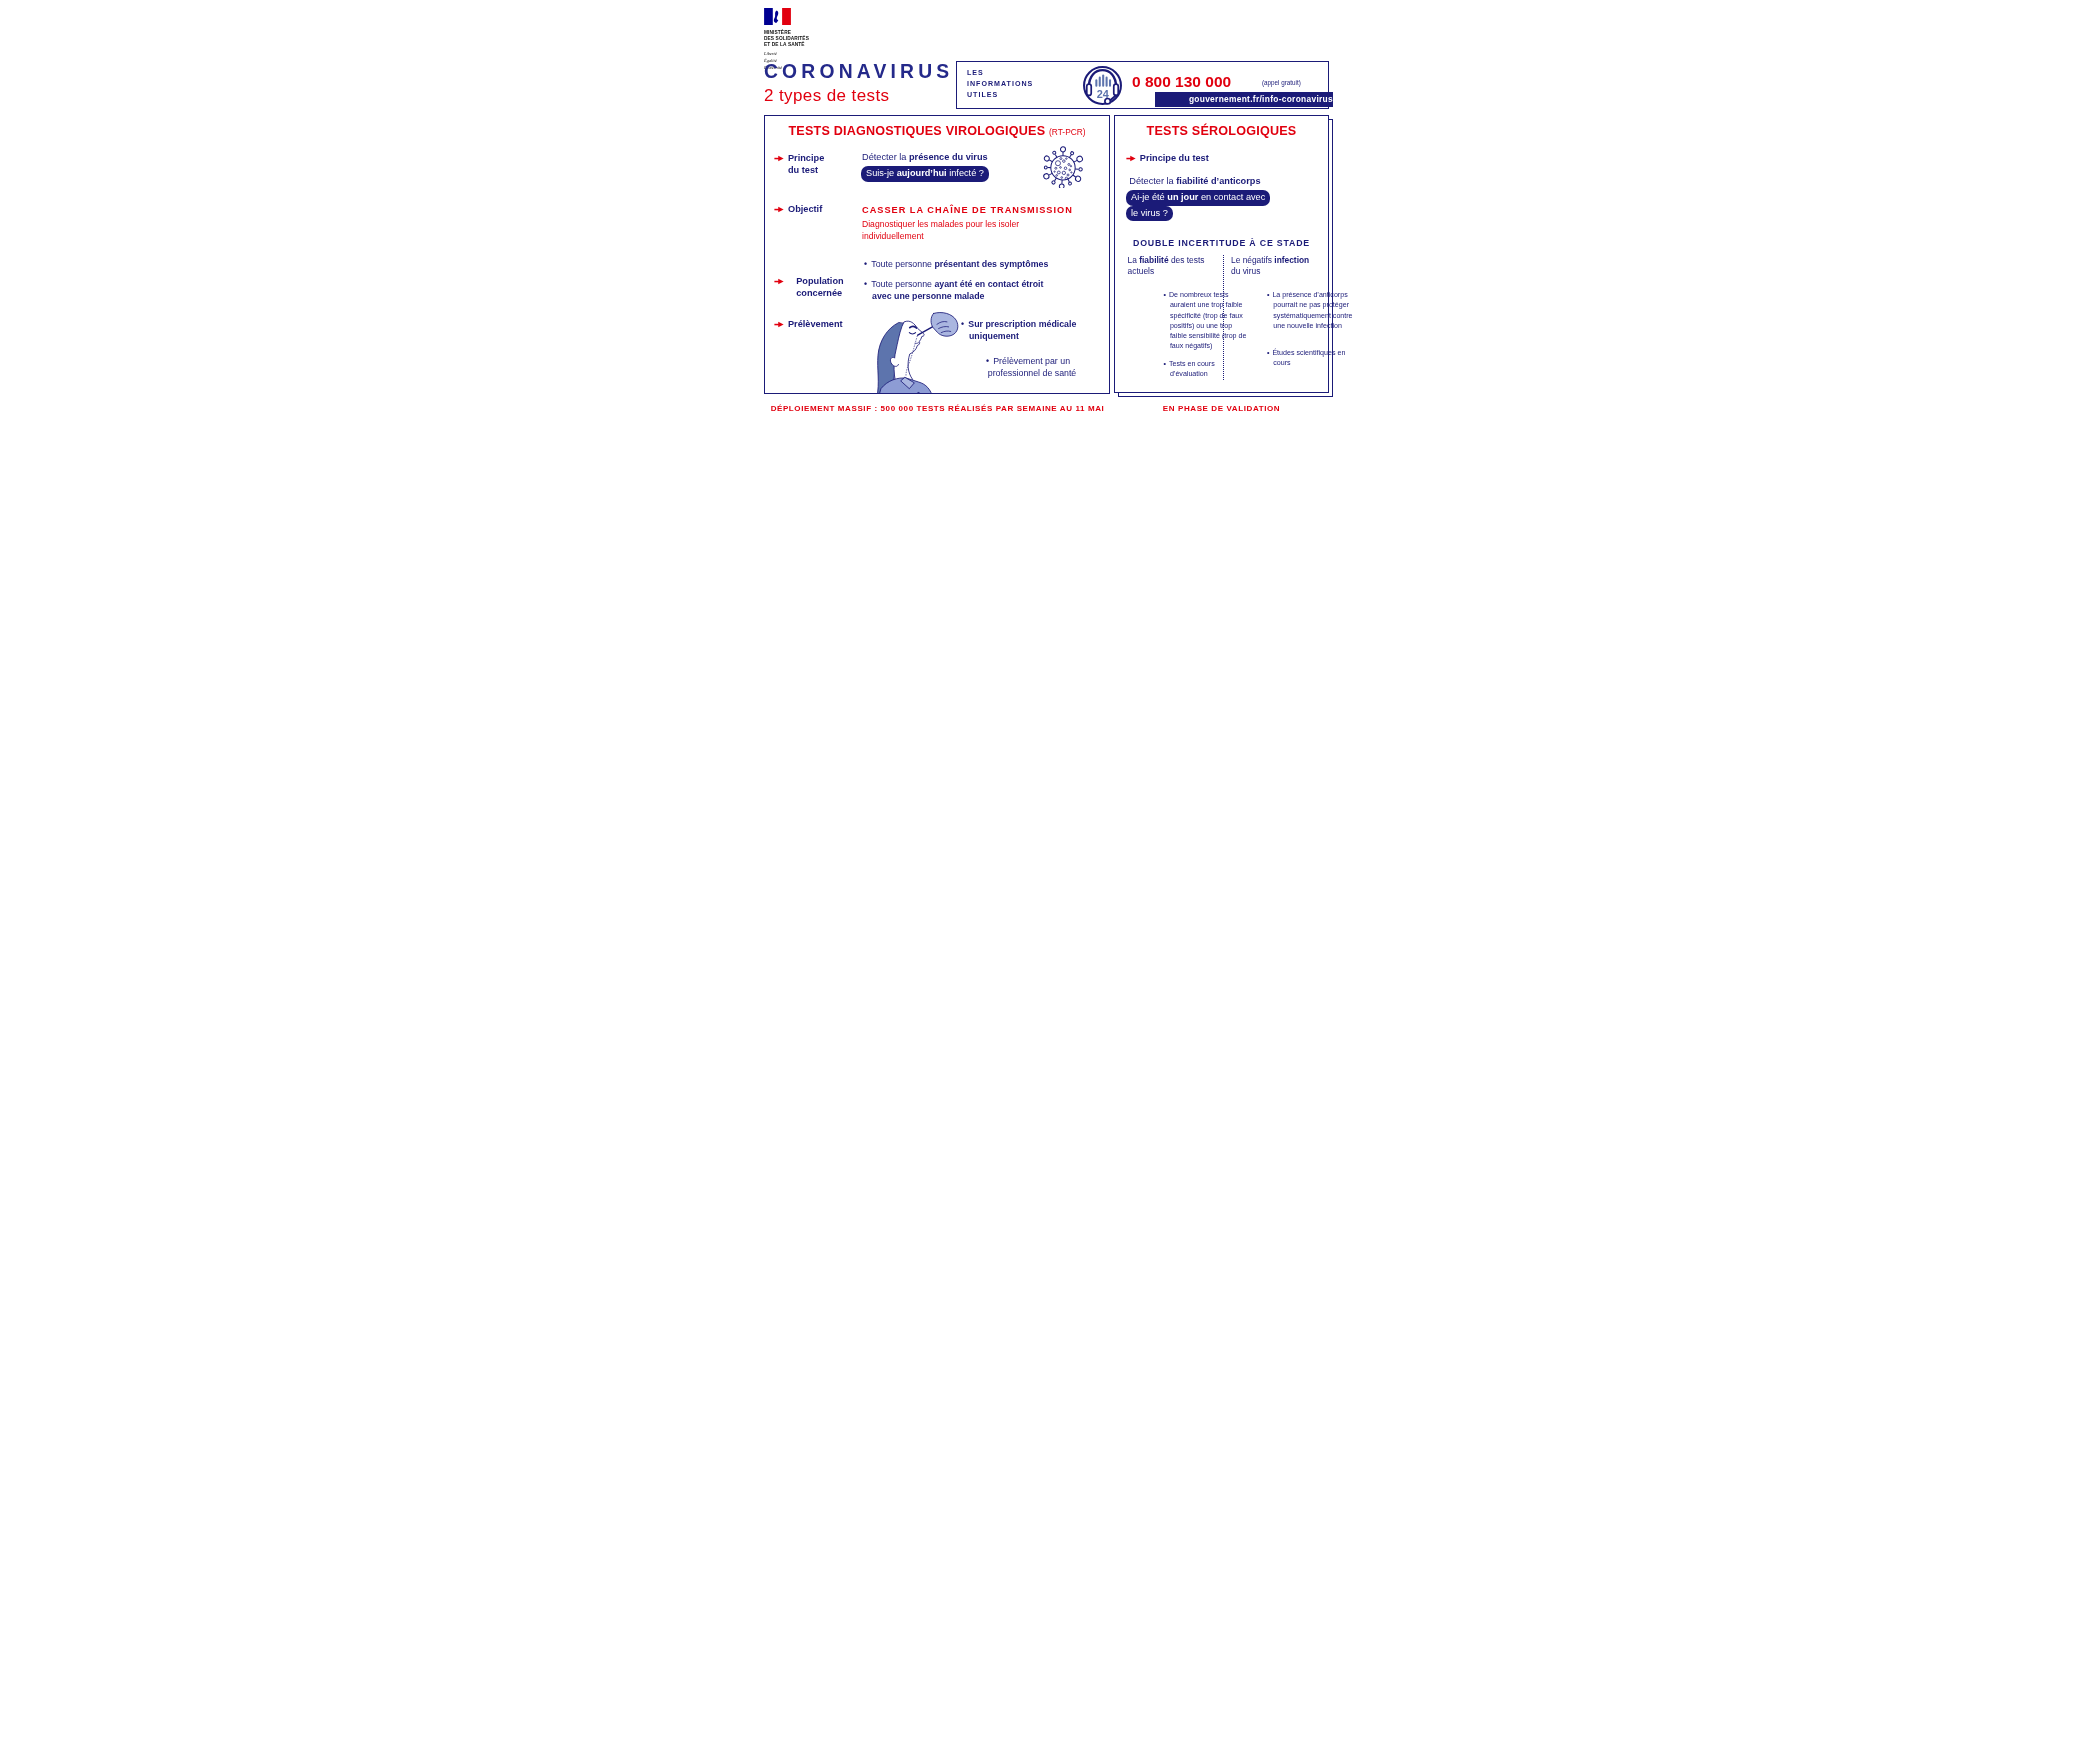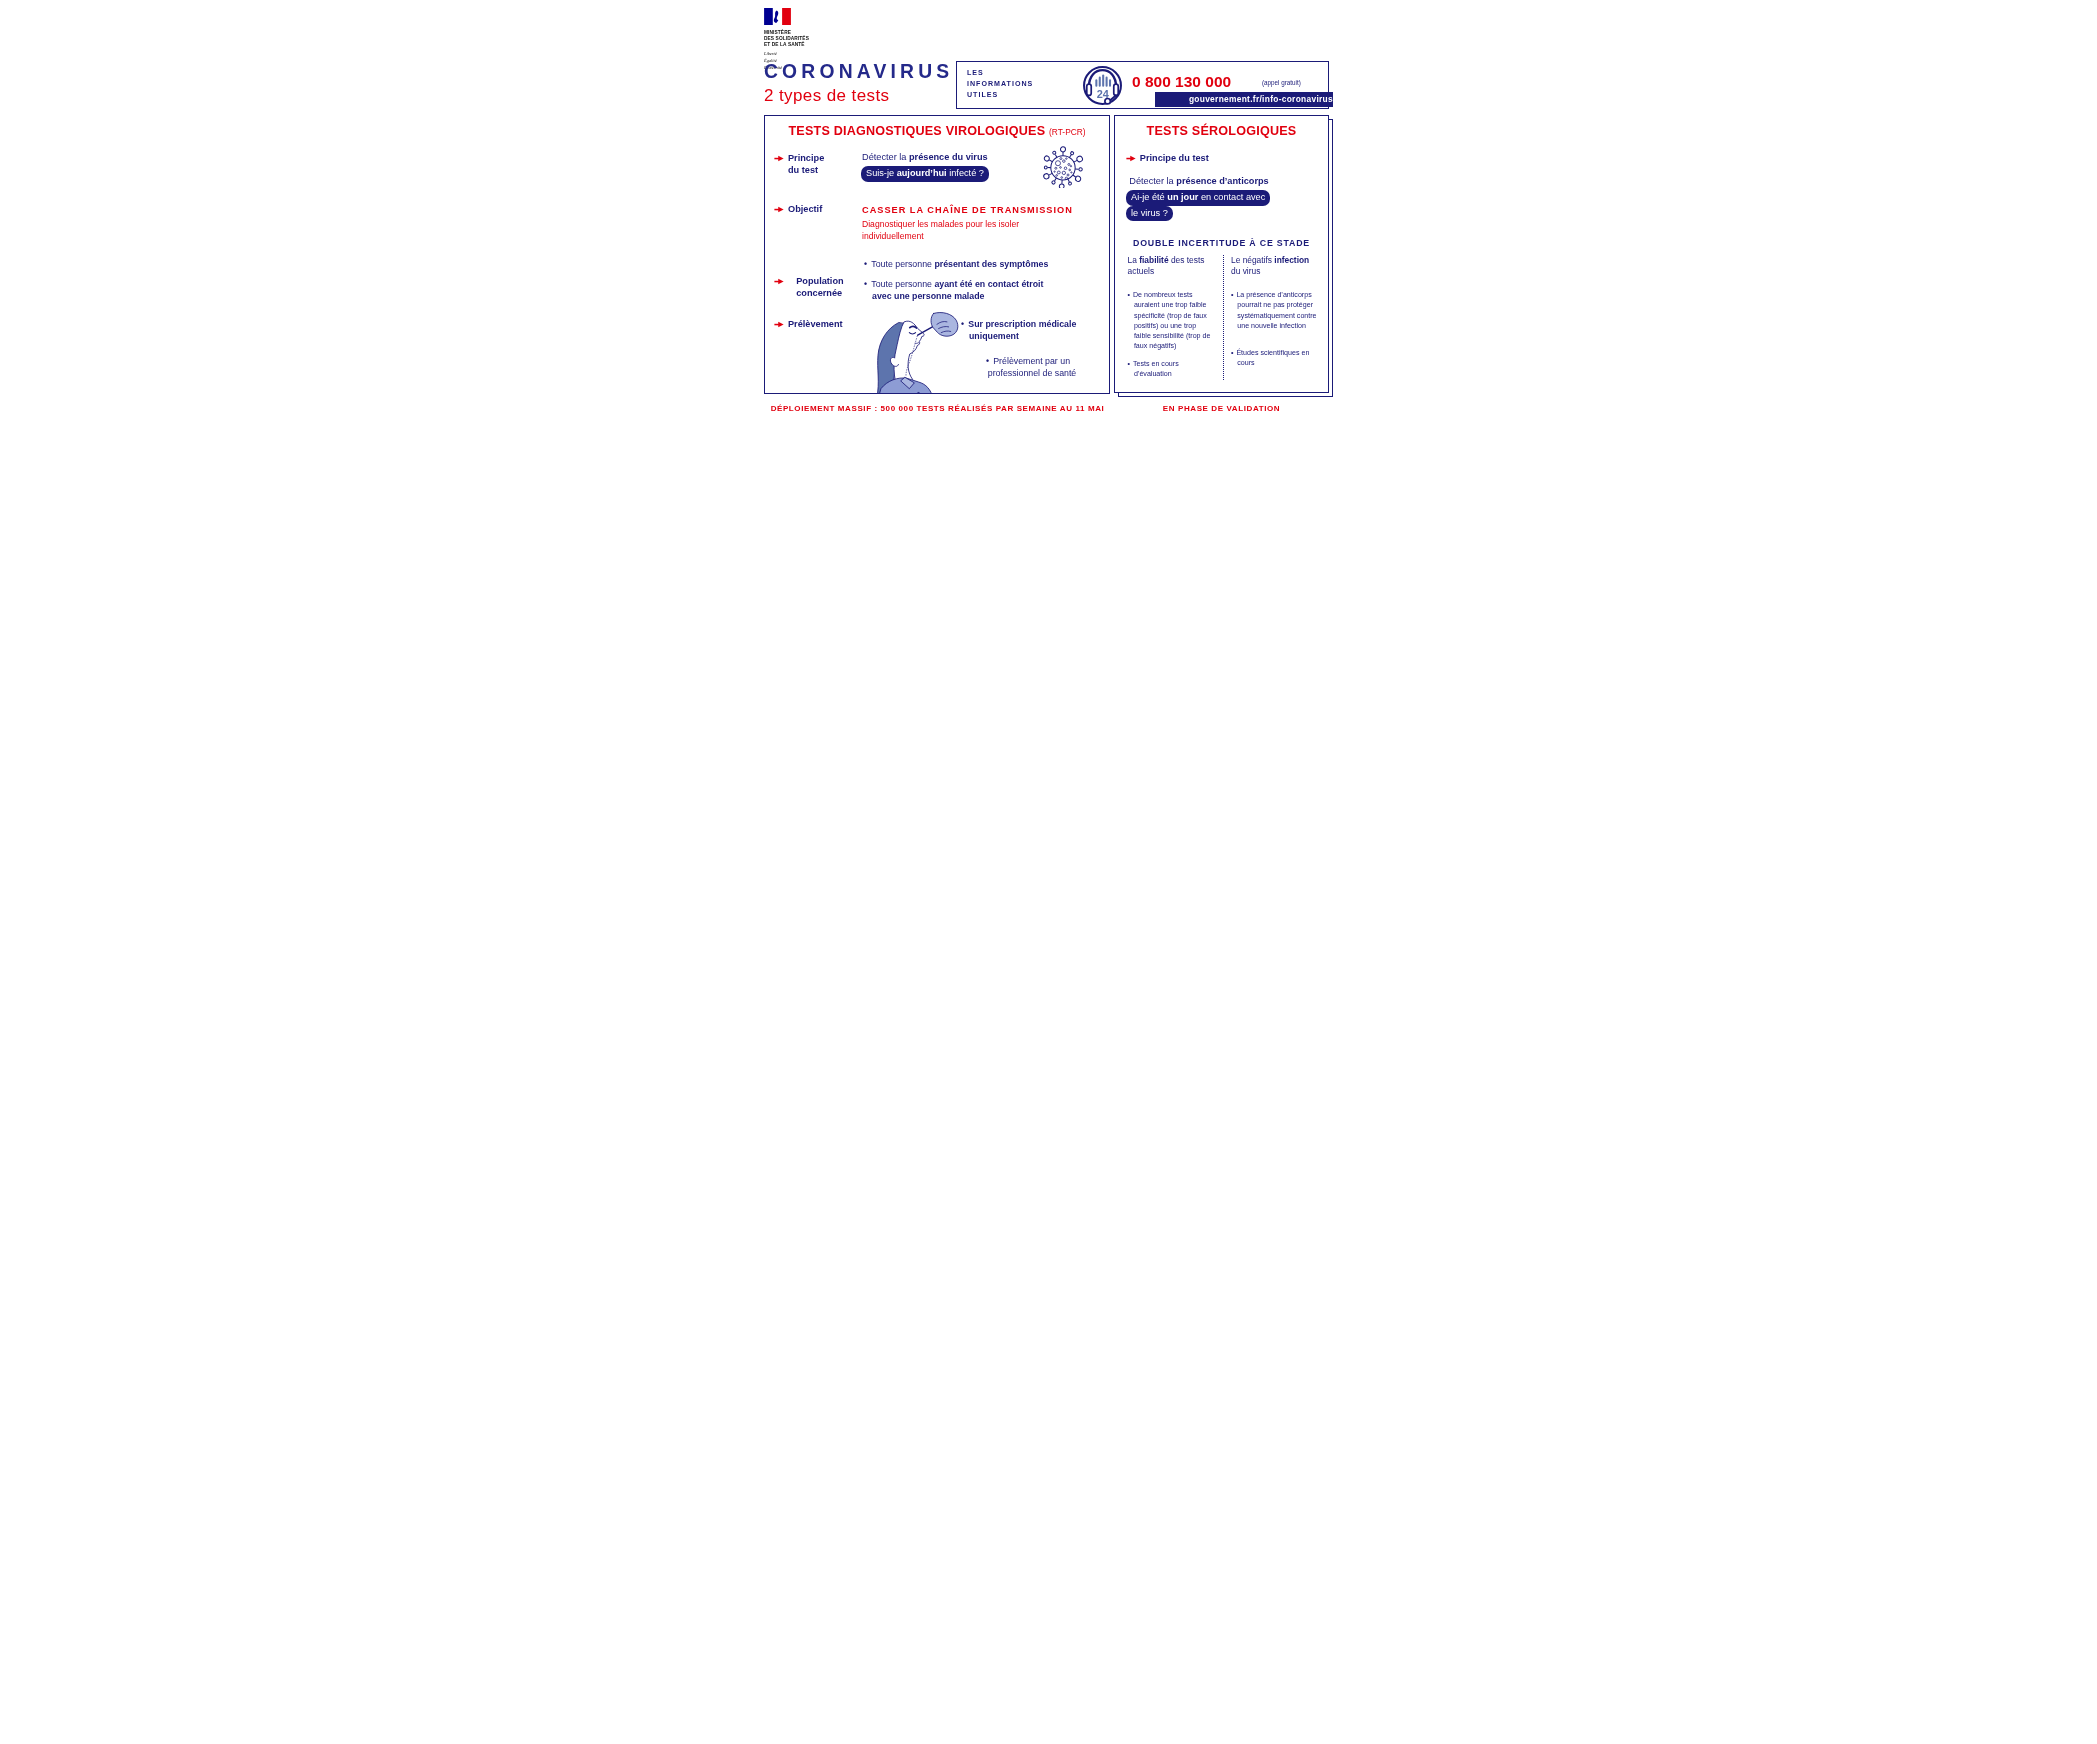--- a/index.html
+++ b/index.html
@@ -55,21 +55,21 @@
   .caps-red{position:absolute;color:var(--red);font-weight:bold;font-size:9.2px;letter-spacing:1px;white-space:nowrap;}
   .red-body{position:absolute;color:var(--red);font-size:8.6px;line-height:1.4;}
 
   .bullet{position:absolute;color:var(--navy);font-size:8.8px;line-height:1.35;padding-left:8px;text-indent:-8px;}
   .bullet::before{content:"\2022";margin-right:4.2px;font-weight:bold;}
 
   .subhead{position:absolute;left:0;right:0;text-align:center;color:var(--navy);font-weight:bold;
            font-size:8.8px;letter-spacing:0.8px;white-space:nowrap;}
   .col-head{position:absolute;color:var(--navy);font-size:8.4px;line-height:1.35;}
   .divider{position:absolute;border-left:1.3px dotted var(--navy);}
-  .small-bullet{font-size:7.1px;line-height:1.45;padding-left:6.3px;text-indent:-6.3px;}
+  .small-bullet{font-size:7.1px;line-height:1.45;padding-left:6.3px;text-indent:-6.3px;margin-left:36px;}
   .small-bullet::before{margin-right:2.9px;}
 
   
   .footer-caption{position:absolute;top:404px;text-align:center;color:var(--red);font-weight:bold;
                   font-size:8px;letter-spacing:0.6px;white-space:nowrap;}
   .footer-left{left:17px;width:361px;}
   .footer-right{left:374px;width:215px;}
 </style>
 </head>
 <body>
@@ -282,21 +282,21 @@
       <div class="panel-title">TESTS SÉROLOGIQUES</div>
 
       <div class="row-label" style="left:11px;top:37px;">
         <svg width="10" height="7.1" viewBox="0 0 26 18">
           <path d="M1 9 H13" stroke="var(--red)" stroke-width="4"></path>
             <path d="M11 2 L25 9 L11 16 Z" fill="var(--red)"></path>
         </svg>
         <div class="label-text">Principe du test</div>
       </div>
 
-      <div class="body-line" style="left:14.3px;top:60px;"><span>Détecter la </span><span style="font-weight: 700;">présence d’anticorps</span></div>
+      <div class="body-line" style="left:14.3px;top:60px;"><span>Détecter la </span><span style="font-weight: 700;">fiabilité d’anticorps</span></div>
       <div class="hl-stack" style="left:11px;top:74px;">
         <span class="hl">
             <span>Ai-je été </span>
             <span style="font-weight: 700;">un jour</span>
             <span> en contact avec</span>
           </span>
         <span class="hl">le virus ?</span>
       </div>
 
       <div class="subhead" style="top:122px;">DOUBLE INCERTITUDE À CE STADE</div>

